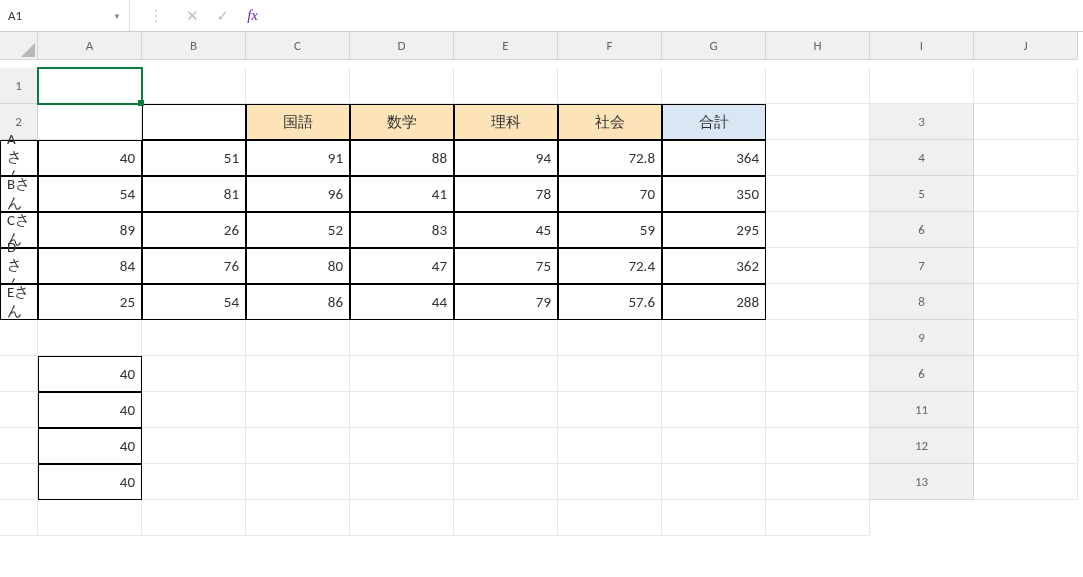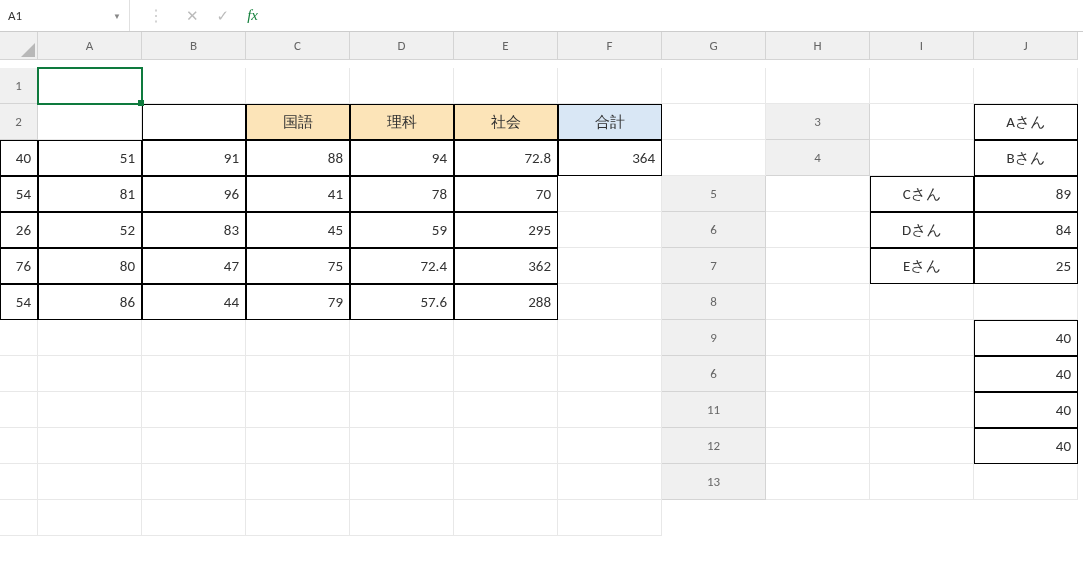--- a/index.html
+++ b/index.html
@@ -41,21 +41,21 @@
     color: #bbb;
     font-size: 15px;
   }
   .fb-sep {
     color: #ccc;
     font-size: 16px;
     padding-right: 4px;
   }
   .fx {
     font-style: italic;
-    color: #15803d;
+    color: #6d28d9;
     font-family: "Times New Roman", serif;
   }
   .formula-input {
     flex: 1;
     border: none;
     height: 100%;
     padding: 0 8px;
     font-size: 13px;
     outline: none;
   }
@@ -161,20 +161,21 @@
   <div class="cell"></div>
   <div class="cell"></div>
   <div class="cell"></div>
   <div class="cell"></div>
   <div class="cell"></div>
 
   <div class="row-hdr">2</div>
   <div class="cell"></div>
   <div class="cell tbl-border"></div>
   <div class="cell center tbl-border hdr-orange">国語</div>
+  <div class="cell center tbl-border hdr-orange">数学</div>
   <div class="cell center tbl-border hdr-orange">理科</div>
   <div class="cell center tbl-border hdr-orange">社会</div>
   <div class="cell center tbl-border hdr-blue">合計</div>
   <div class="cell"></div>
 
   <div class="row-hdr">3</div>
   <div class="cell"></div>
   <div class="cell center tbl-border">Aさん</div>
   <div class="cell tbl-border">40</div>
   <div class="cell tbl-border">51</div>
@@ -187,20 +188,21 @@
 
   <div class="row-hdr">4</div>
   <div class="cell"></div>
   <div class="cell center tbl-border">Bさん</div>
   <div class="cell tbl-border">54</div>
   <div class="cell tbl-border">81</div>
   <div class="cell tbl-border">96</div>
   <div class="cell tbl-border">41</div>
   <div class="cell tbl-border">78</div>
   <div class="cell tbl-border">70</div>
+  <div class="cell tbl-border">350</div>
   <div class="cell"></div>
 
   <div class="row-hdr">5</div>
   <div class="cell"></div>
   <div class="cell center tbl-border">Cさん</div>
   <div class="cell tbl-border">89</div>
   <div class="cell tbl-border">26</div>
   <div class="cell tbl-border">52</div>
   <div class="cell tbl-border">83</div>
   <div class="cell tbl-border">45</div>

